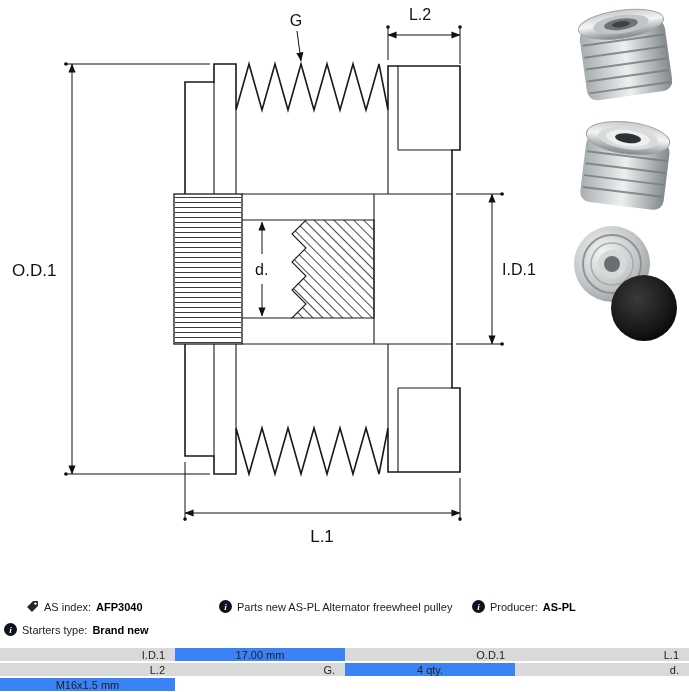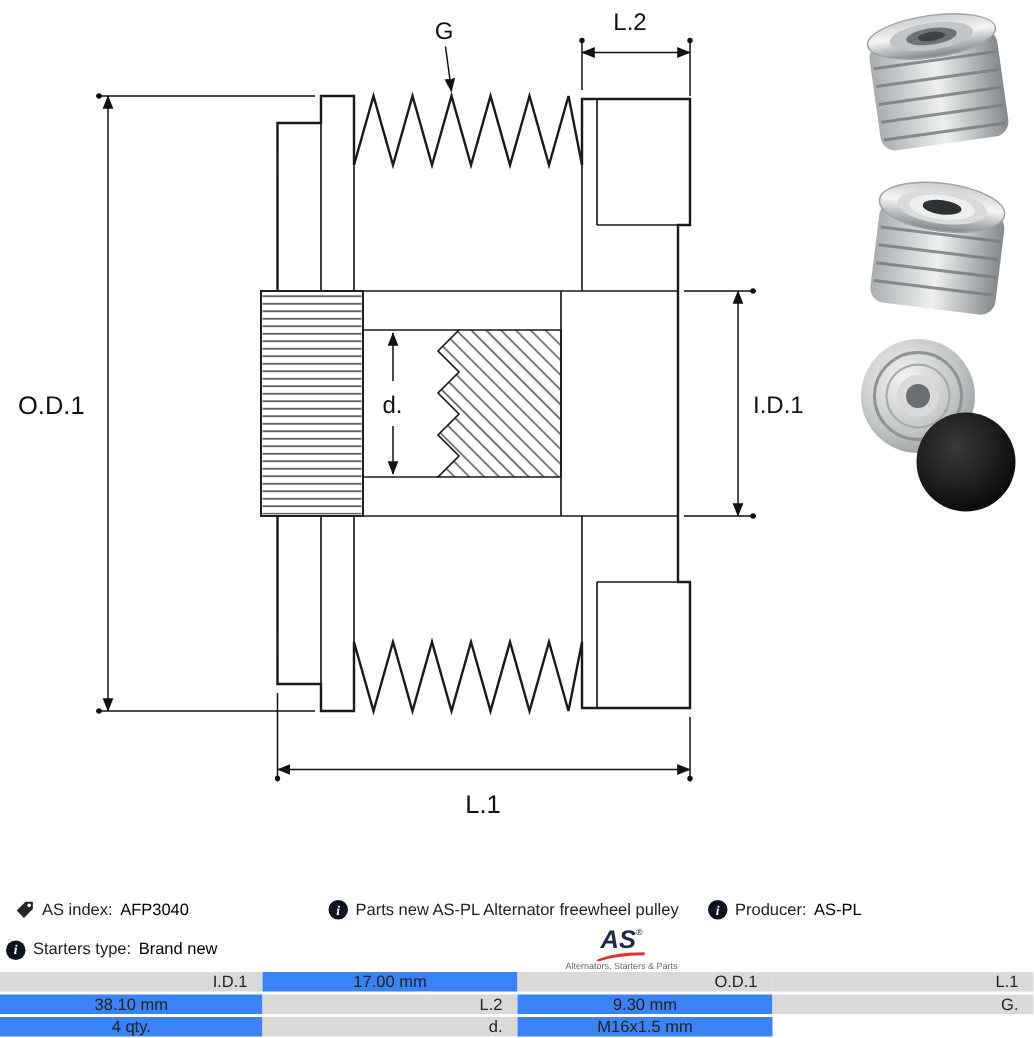--- a/index.html
+++ b/index.html
@@ -20,23 +20,23 @@
     position:absolute; left:561px; top:2px; width:128px;
     display:flex; flex-direction:column; align-items:center; gap:6px;
   }
 
   #footer { position:absolute; left:0; top:595px; width:689px; }
   .hdr-row {
     display:grid; grid-template-columns:215px 253px 221px;
     height:23px; align-items:center; font-size:11px; color:#222;
   }
   .cell { display:flex; align-items:center; gap:5px; min-width:0; }
-  .c1 { padding-left:10px; }
+  .c1 { padding-left:26px; }
   .c2, .c3 { padding-left:4px; }
-  .cell b { font-weight:normal; color:#000; }
+  .cell b { font-weight:bold; color:#000; }
   .red-text { color:#e8312a; font-weight:bold; letter-spacing:0.2px; }
   .info-ic {
     width:13px; height:13px; border-radius:50%;
     background:#0d1420; color:#fff; font-size:9px; font-weight:bold; font-style:italic;
     display:inline-flex; align-items:center; justify-content:center; flex:none;
     font-family:"Liberation Serif", serif;
   }
   .as-logo {
     margin-left:158px; display:flex; flex-direction:column; align-items:center; line-height:1;
   }
@@ -219,42 +219,28 @@
       <b>AS-PL</b>
     </div>
   </div>
 
   <div class="hdr-row">
     <div class="cell c2">
       <span class="info-ic">i</span>
       <span>Starters type:</span>
       <b>Brand new</b>
     </div>
-    <div class="cell c3">
-      <div class="as-logo">
-        <div class="as-row">
-          <span class="as-txt">AS</span>
-          <span class="as-reg">®</span>
-        </div>
-        <svg class="swoosh" width="38" height="7" viewBox="0 0 40 8">
-          <path d="M1,7 Q14,1 38,1 L38,3.2 Q15,3.6 3,8 Z" fill="#e8312a"></path>
-        </svg>
-        <div class="tagline">Alternators, Starters &amp; Parts</div>
-      </div>
-    </div>
   </div>
 
   <div class="specs">
     <span class="lab">I.D.1</span>
     <span class="val">17.00 mm</span>
     <span class="lab">O.D.1</span>
 
     <span class="lab">L.1</span>
-    <span class="val">38.10 mm</span>
     <span class="lab">L.2</span>
-    <span class="val">9.30 mm</span>
 
     <span class="lab">G.</span>
     <span class="val">4 qty.</span>
     <span class="lab">d.</span>
     <span class="val">M16x1.5 mm</span>
   </div>
 </div>
 
 </body></html>

